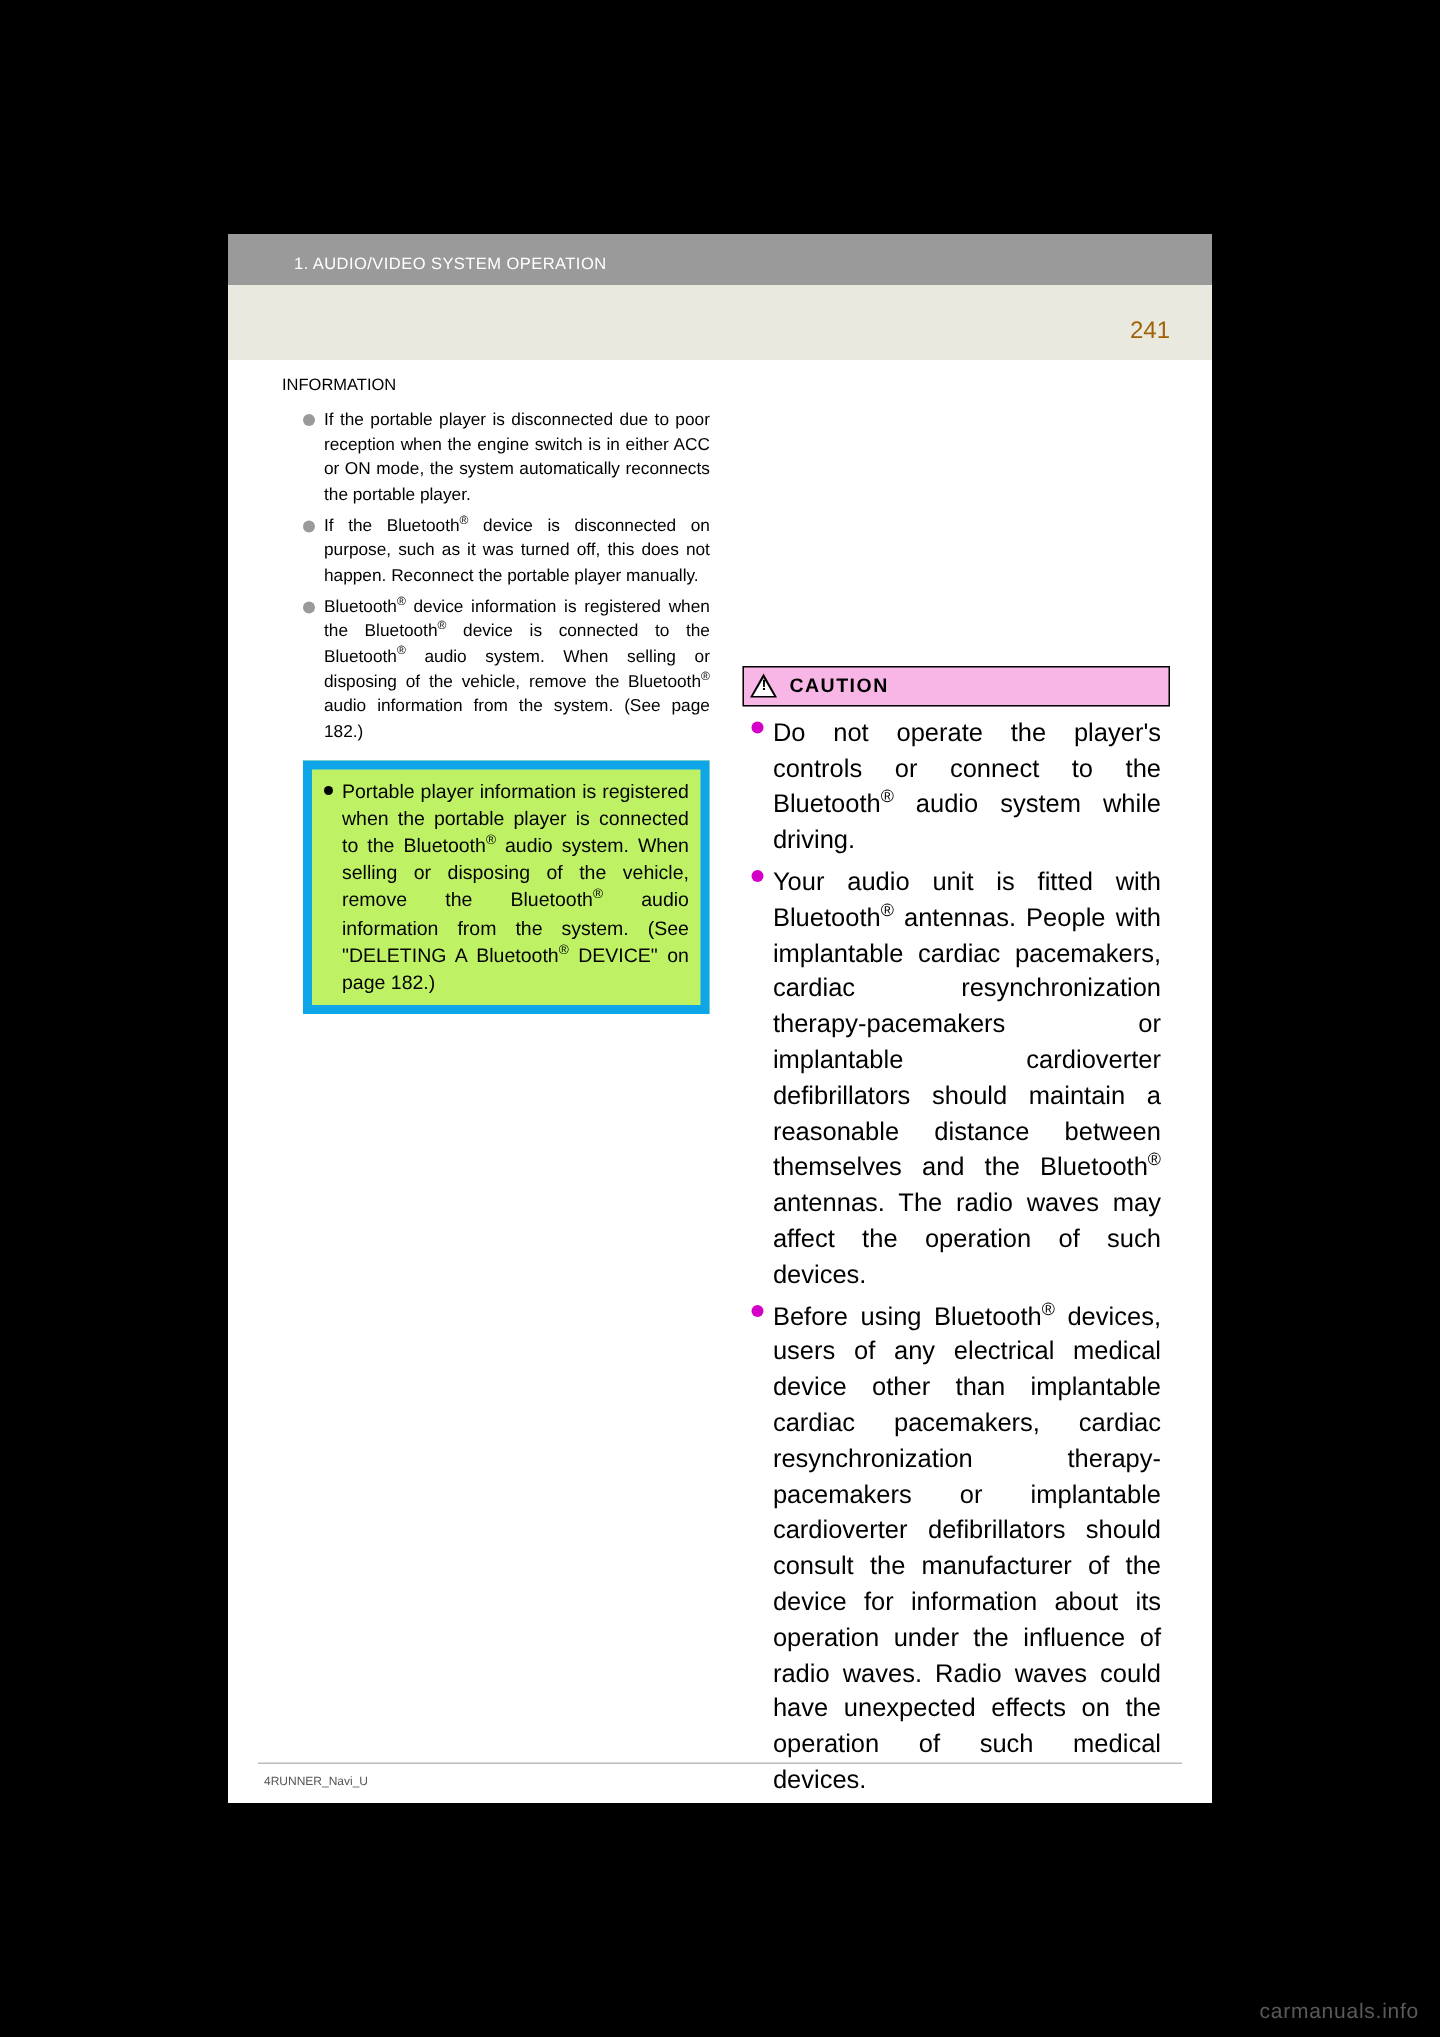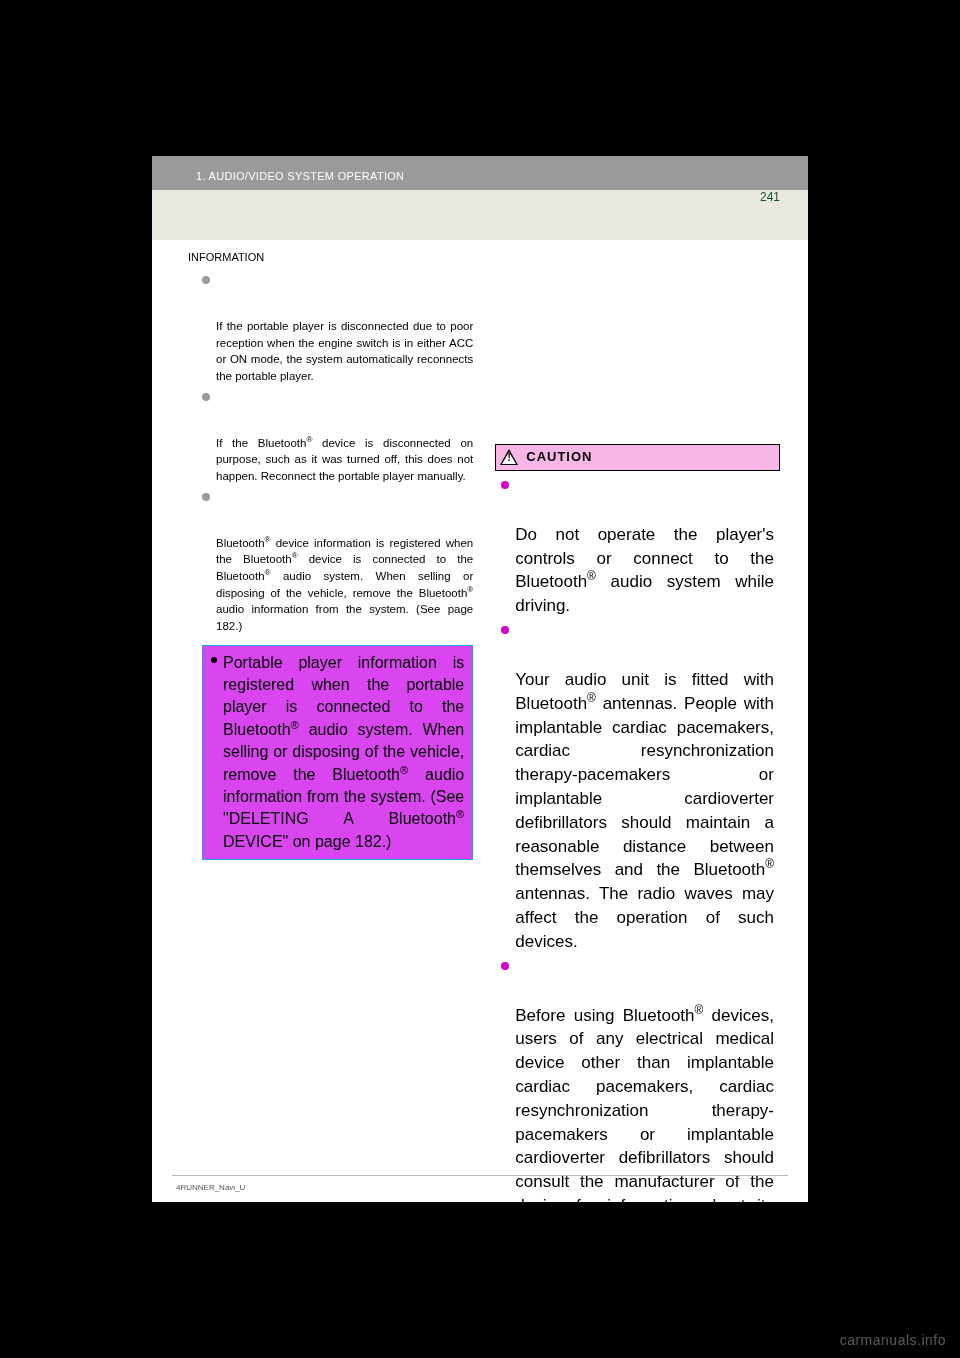--- a/index.html
+++ b/index.html
@@ -27,23 +27,23 @@
     letter-spacing: 0.3px;
   }
   .cream-strip {
     background: #eae9df;
     height: 50px;
     position: relative;
   }
   .page-num {
     position: absolute;
     right: 28px;
-    top: 0;
-    font-size: 12px;
-    color: #14532d;
+    top: 22px;
+    font-size: 16px;
+    color: #a16207;
   }
   .content {
     display: flex;
     padding: 10px 28px 0 36px;
     gap: 22px;
   }
   .col {
     width: 50%;
     font-size: 11.5px;
     line-height: 1.45;
@@ -73,29 +73,29 @@
     border-radius: 50%;
     margin: 4px 6px 0 0;
   }
   .dbullet {
     flex: 0 0 auto;
     width: 6px; height: 6px;
     background: #000;
     border-radius: 50%;
     margin: 5px 6px 0 0;
   }
-  .bi-text { flex: 1; margin-top: 46px; }
+  .bi-text { flex: 1; }
   sup { font-size: 0.7em; vertical-align: super; line-height: 0; }
 
   .note-box {
-    border: 1px solid #0ea5e9;
-    background: #d946ef;
+    border: 6px solid #0ea5e9;
+    background: #bef264;
     padding: 6px 8px;
     margin-top: 10px;
-    font-size: 16px;
+    font-size: 13px;
     line-height: 1.4;
     text-align: justify;
   }
   .note-box .inner {
     display: flex;
   }
 
   .caution-box {
     margin-top: 4px;
   }

